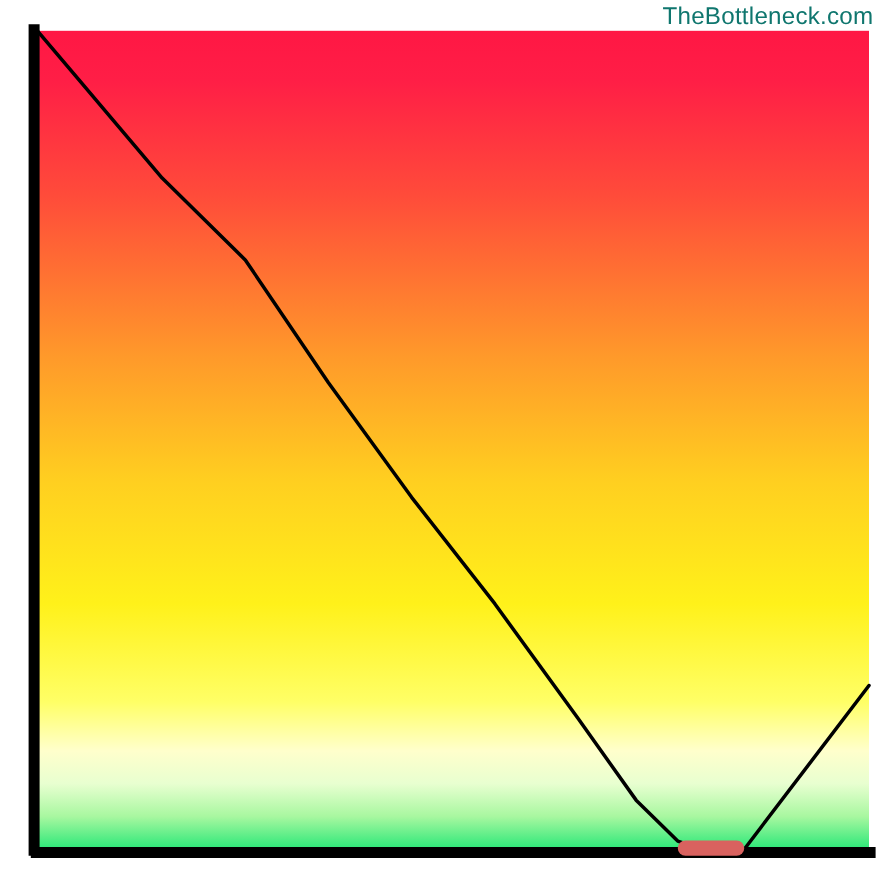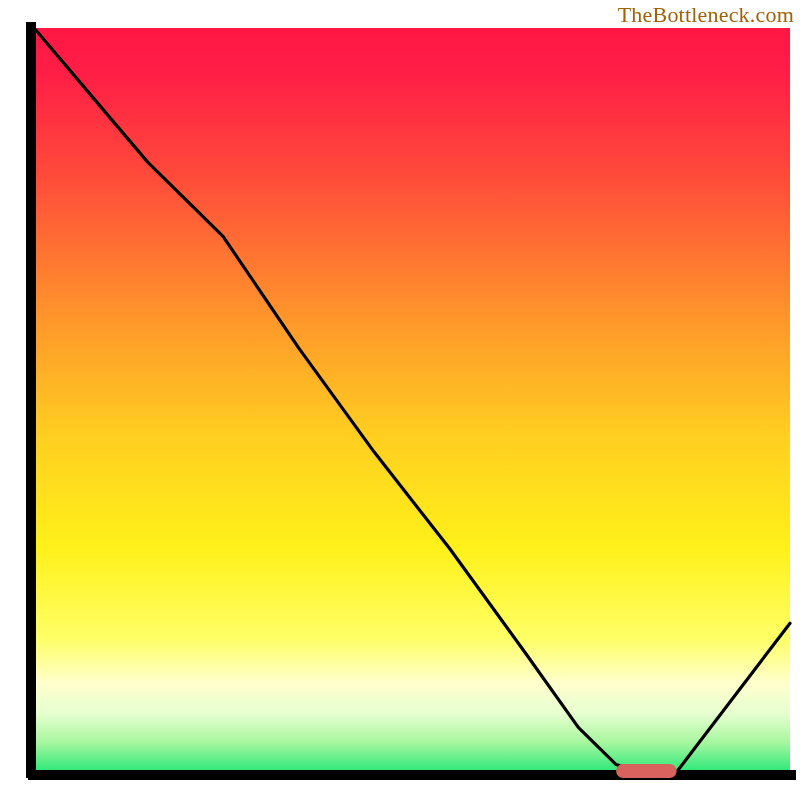--- a/index.html
+++ b/index.html
@@ -13,26 +13,25 @@
   }
   .container {
     position: relative;
     width: 800px;
     height: 800px;
   }
   .watermark {
     position: absolute;
     top: 2px;
     right: 6px;
-    color: #a16207;
+    color: #0f766e;
     font-size: 22px;
     font-weight: 500;
     letter-spacing: 0.2px;
     z-index: 10;
-    font-family: Liberation Serif, serif;
   }
   svg.chart {
     position: absolute;
     inset: 0;
     width: 800px;
     height: 800px;
   }
 </style>
 </head>
 <body>

